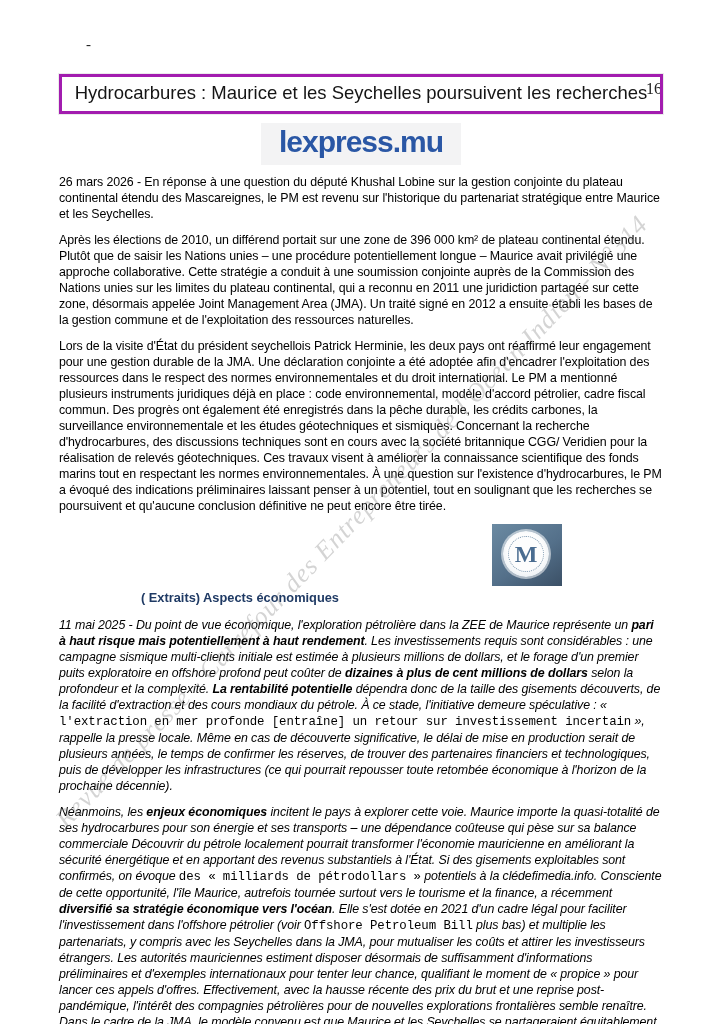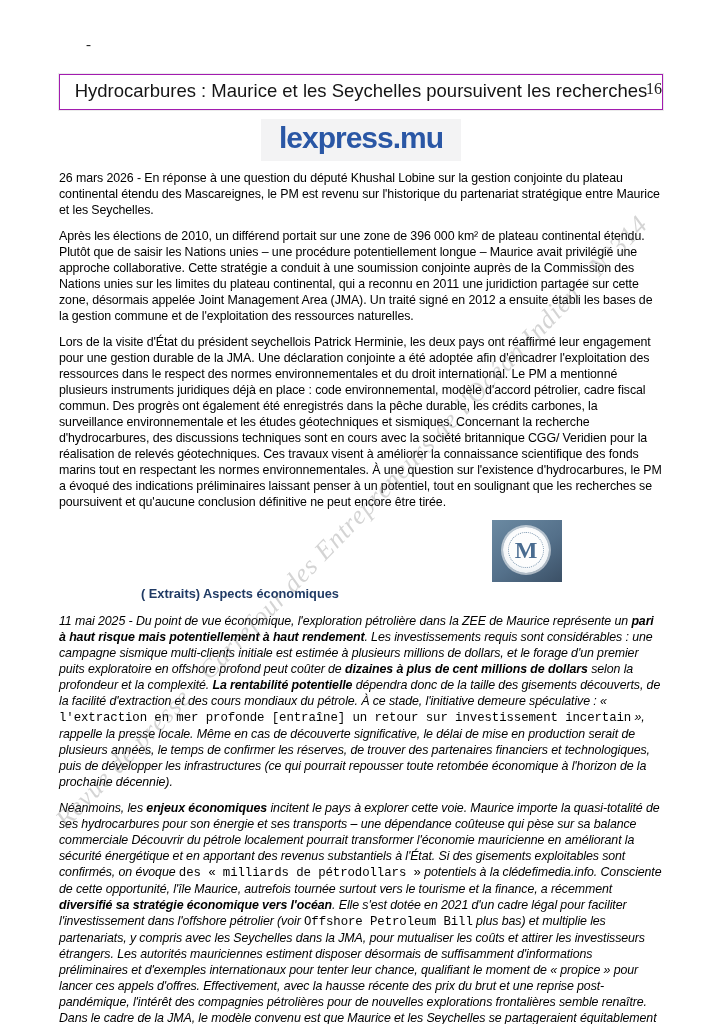--- a/index.html
+++ b/index.html
@@ -32,21 +32,21 @@
     font-family:"Liberation Serif",serif;font-size:15px;color:#222;
   }
   .hdr-num{
     position:absolute;left:646px;top:32px;
     font-family:"Liberation Serif",serif;font-size:16px;color:#222;margin-top:48px;
   }
   .content{
     position:absolute;left:59px;top:74px;width:604px;z-index:2;
   }
   .title-box{
-    border:1px solid #a21caf;
+    border:3px solid #a21caf;
     box-shadow:0 0 0 1px rgba(0,0,0,0.08);
     text-align:center;
     padding:5px 4px 7px;
     margin-bottom:9px;
   }
   .title-text{
     font-size:18.5px;color:#151515;letter-spacing:0;
   }
   .logo-wrap{text-align:center;margin-bottom:9px;}
   .logo{

